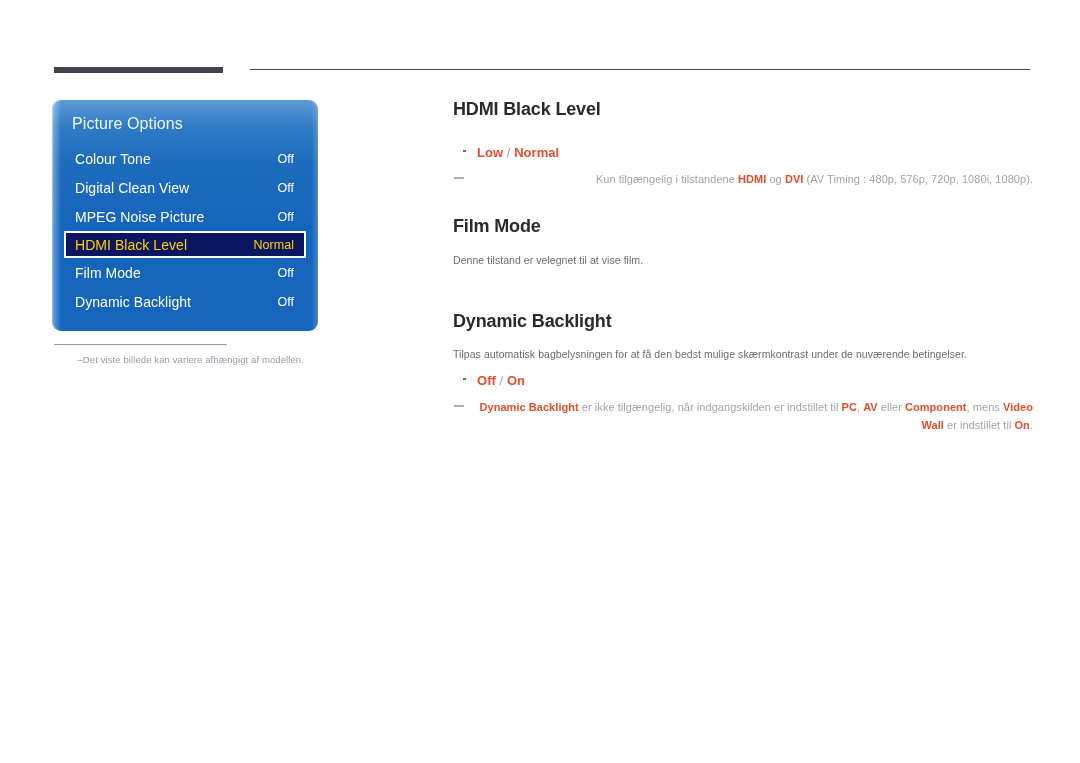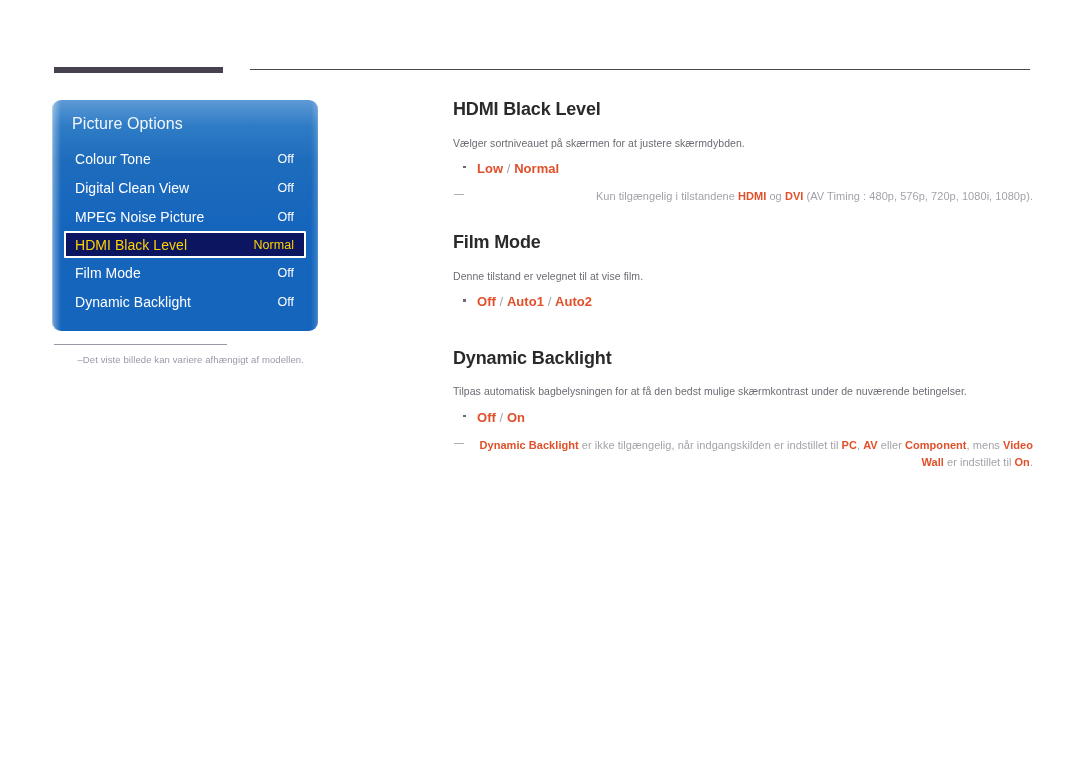--- a/index.html
+++ b/index.html
@@ -252,31 +252,29 @@
 <div id="figure-note">
   <div id="figure-note-rule"></div>
   <div id="figure-note-line">
     <span id="figure-note-dash">–</span><span>Det viste billede kan variere afhængigt af modellen.</span>
   </div>
 </div>
 
 <div id="content">
     <h2 class="sec-title">HDMI Black Level</h2>
     <div class="gap-m"></div>
-    <p class="sec-body">Vælger sortniveauet på skærmen for at justere skærmdybden.</p>
     <div class="gap-s"></div>
     <div class="opt-line"><span class="bull"></span><span style="font-weight: bold;">Low</span><span class="sep"> / </span><span style="font-weight: bold;">Normal</span></div>
     <div class="gap-s"></div>
     <div class="note-line"><span class="dash"></span><span>Kun tilgængelig i tilstandene </span><span style="color: rgb(225, 80, 42); font-weight: bold;">HDMI</span><span> og </span><span style="color: rgb(225, 80, 42); font-weight: bold;">DVI</span><span> (AV Timing : 480p, 576p, 720p, 1080i, 1080p).</span></div>
     <div class="gap-lg"></div>
     <h2 class="sec-title">Film Mode</h2>
     <div class="gap-m"></div>
     <p class="sec-body">Denne tilstand er velegnet til at vise film.</p>
     <div class="gap-s"></div>
-    <div class="opt-line"><span class="bull"></span><span style="font-weight: bold;">Off</span><span class="sep"> / </span><span style="font-weight: bold;">Auto1</span><span class="sep"> / </span><span style="font-weight: bold;">Auto2</span></div>
     <div class="gap-s"></div>
     <div class="gap-lg"></div>
     <h2 class="sec-title">Dynamic Backlight</h2>
     <div class="gap-m"></div>
     <p class="sec-body">Tilpas automatisk bagbelysningen for at få den bedst mulige skærmkontrast under de nuværende betingelser.</p>
     <div class="gap-s"></div>
     <div class="opt-line"><span class="bull"></span><span style="font-weight: bold;">Off</span><span class="sep"> / </span><span style="font-weight: bold;">On</span></div>
     <div class="gap-s"></div>
     <div class="note-line"><span class="dash"></span><span style="color: rgb(225, 80, 42); font-weight: bold;">Dynamic Backlight</span><span> er ikke tilgængelig, når indgangskilden er indstillet til </span><span style="color: rgb(225, 80, 42); font-weight: bold;">PC</span><span>, </span><span style="color: rgb(225, 80, 42); font-weight: bold;">AV</span><span> eller </span><span style="color: rgb(225, 80, 42); font-weight: bold;">Component</span><span>, mens </span><span style="color: rgb(225, 80, 42); font-weight: bold;">Video Wall</span><span> er indstillet til </span><span style="color: rgb(225, 80, 42); font-weight: bold;">On</span><span>.</span></div>
   </div>

